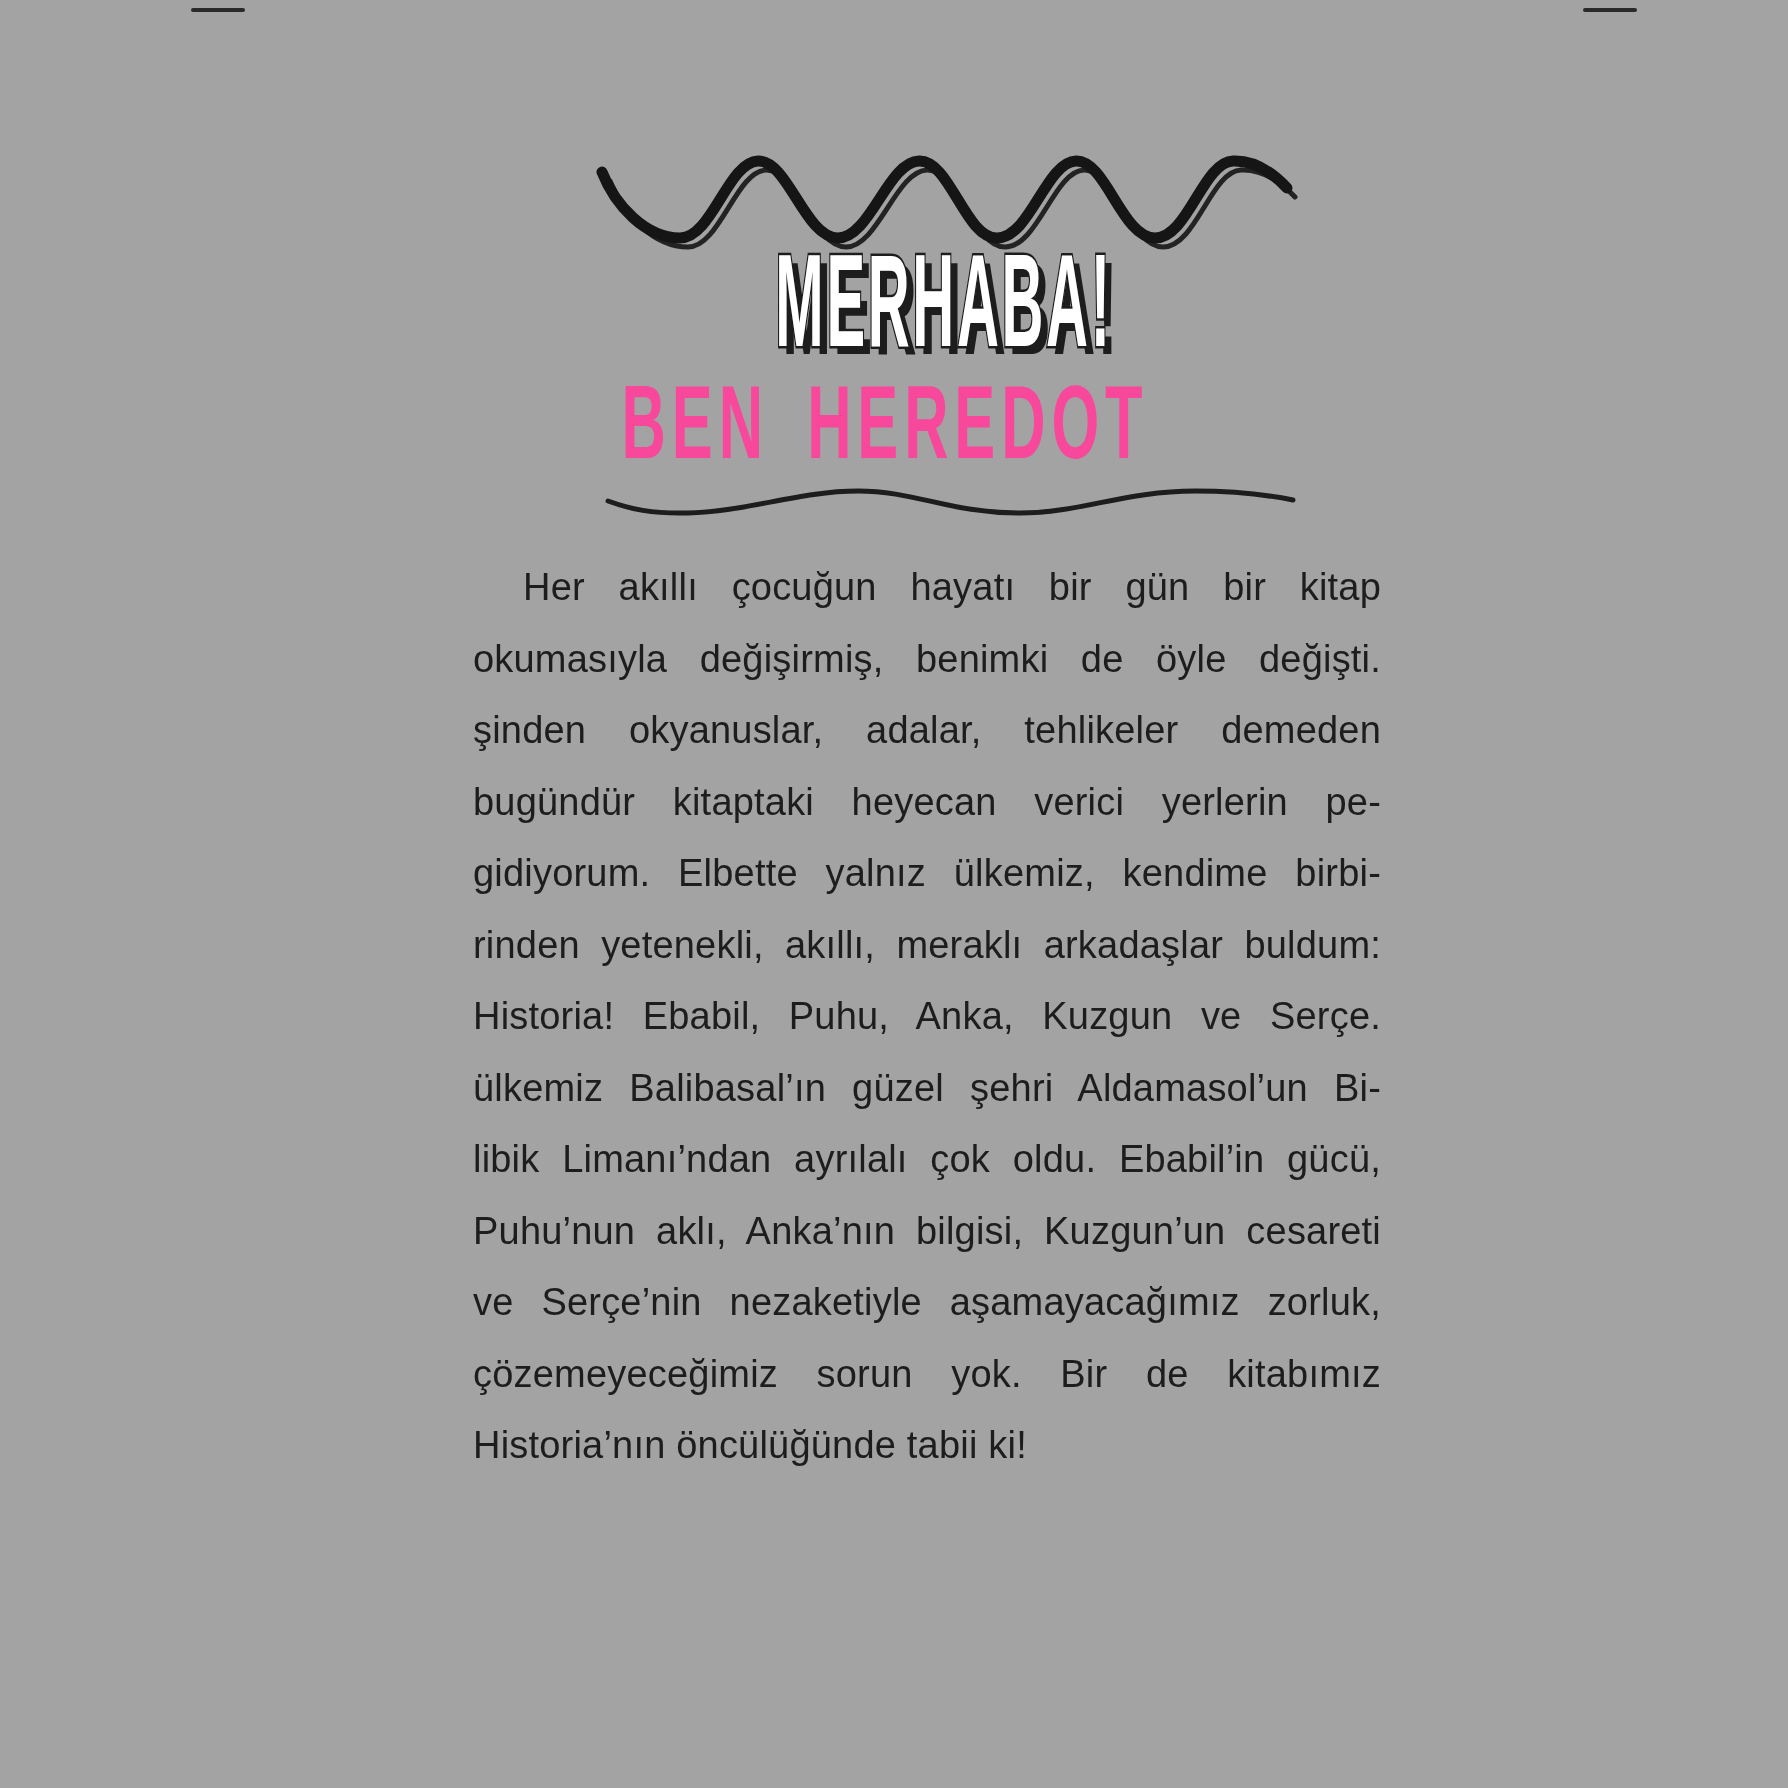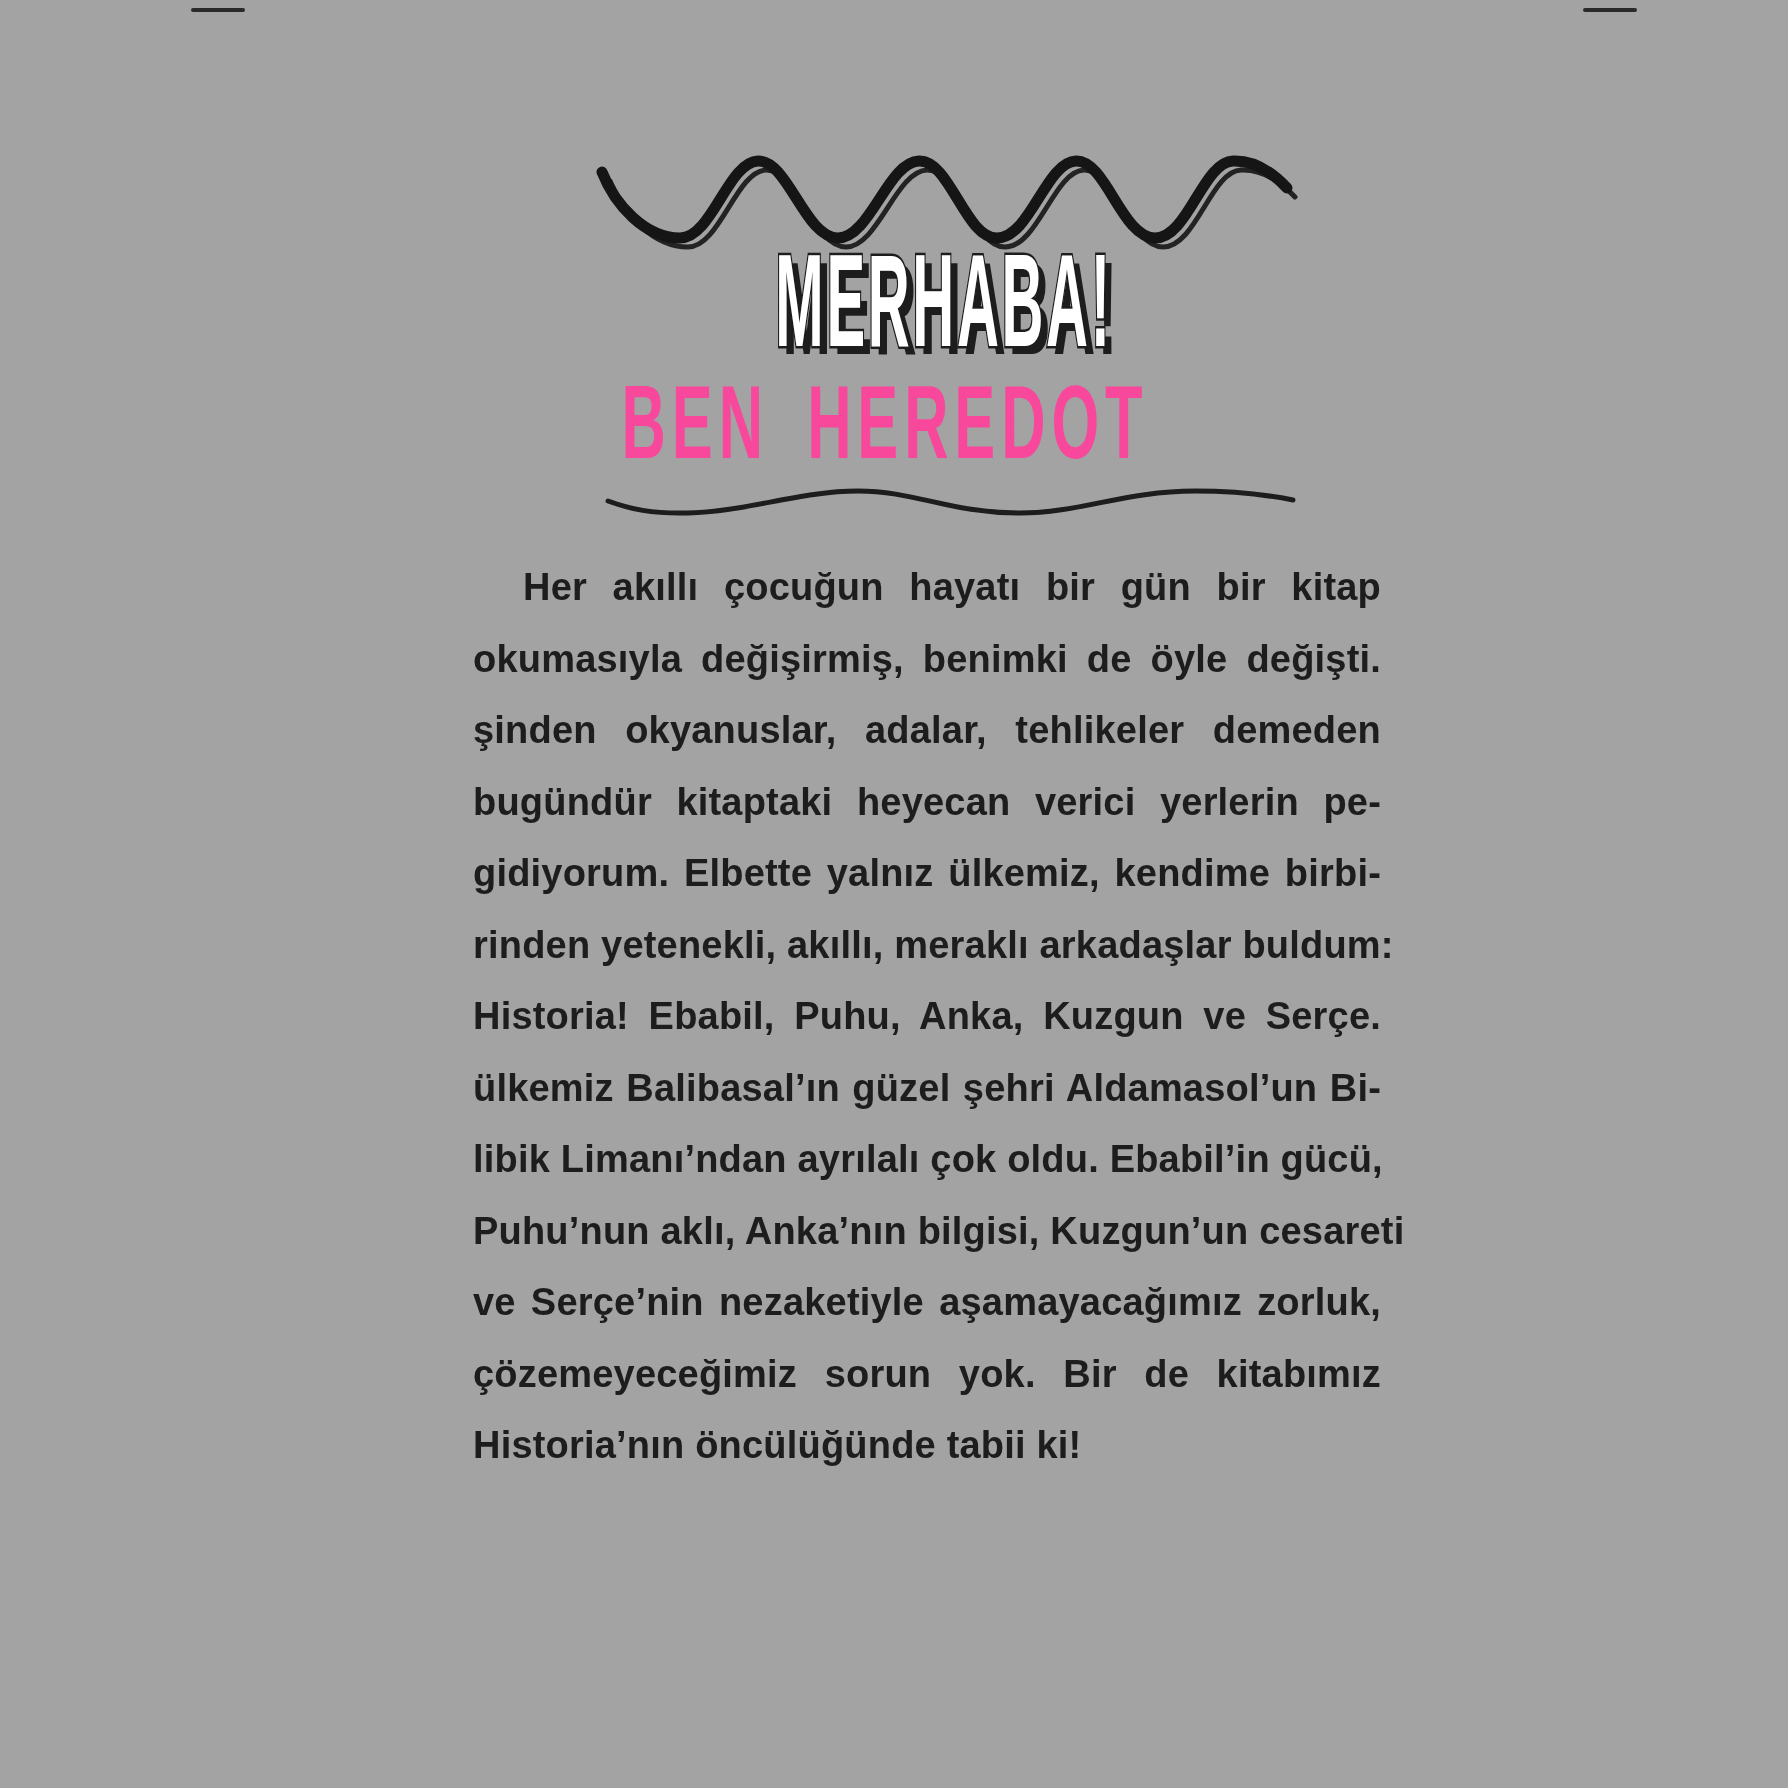--- a/index.html
+++ b/index.html
@@ -56,21 +56,20 @@
   .body-text {
     position: absolute; left: 473px; top: 552px; width: 908px;
     font-size: 38px; line-height: 71.5px; color: #1d1d1d;
     letter-spacing: 0.2px;
   }
   .line {
     height: 71.5px;
     text-align: justify;
     text-align-last: justify;
     white-space: nowrap;
-    font-weight: bold;
   }
   .line.indent { padding-left: 50px; }
   .line.last { text-align-last: left; white-space: normal; }
 </style>
 </head>
 <body>
 
 <div class="page">
 
   <div class="corner-dash left"></div>

